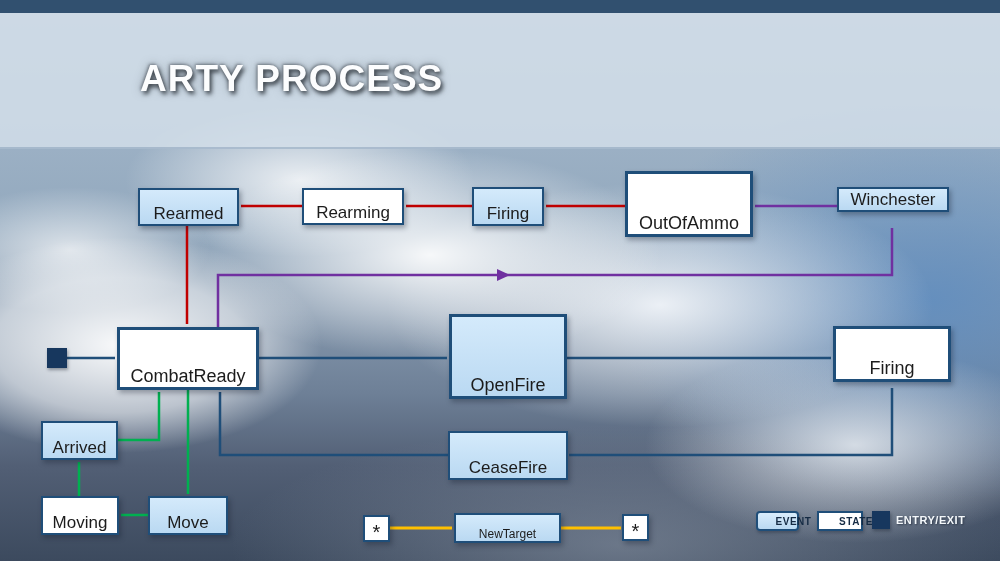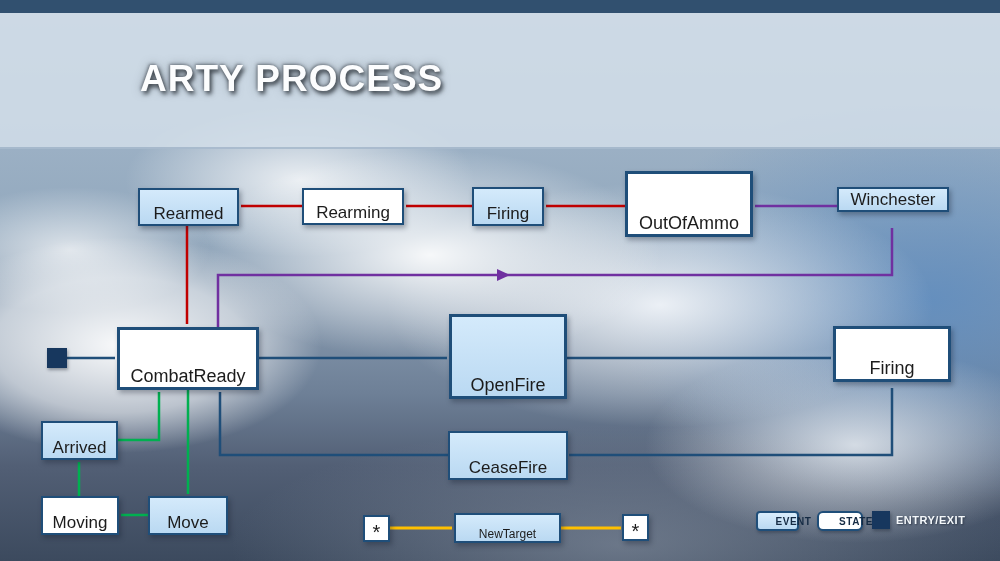--- a/index.html
+++ b/index.html
@@ -70,21 +70,21 @@
     box-shadow:1px 2px 3px rgba(20,30,45,0.4);
   }
   .legend-box{
     position:absolute;box-sizing:border-box;border:2px solid var(--c-border);
     display:flex;align-items:center;justify-content:center;
     font-size:10px;font-weight:bold;letter-spacing:0.5px;color:#152B44;
     box-shadow:1px 2px 3px rgba(20,30,45,0.35);
     padding-left:32px;
   }
   .legend-box.event{background:linear-gradient(180deg,#D9EDFC,#BAD9F2);border-radius:4px;}
-  .legend-box.state{background:#fff;border-radius:6px;}
+  .legend-box.state{background:#fff;border-radius:0;}
   .legend-label{
     position:absolute;font-size:11px;font-weight:bold;letter-spacing:0.5px;color:#F4F8FB;
     text-shadow:1px 1px 2px rgba(30,40,55,0.7);white-space:nowrap;
   }
 </style>
 </head>
 <body>
 
 <div class="slide">
 

